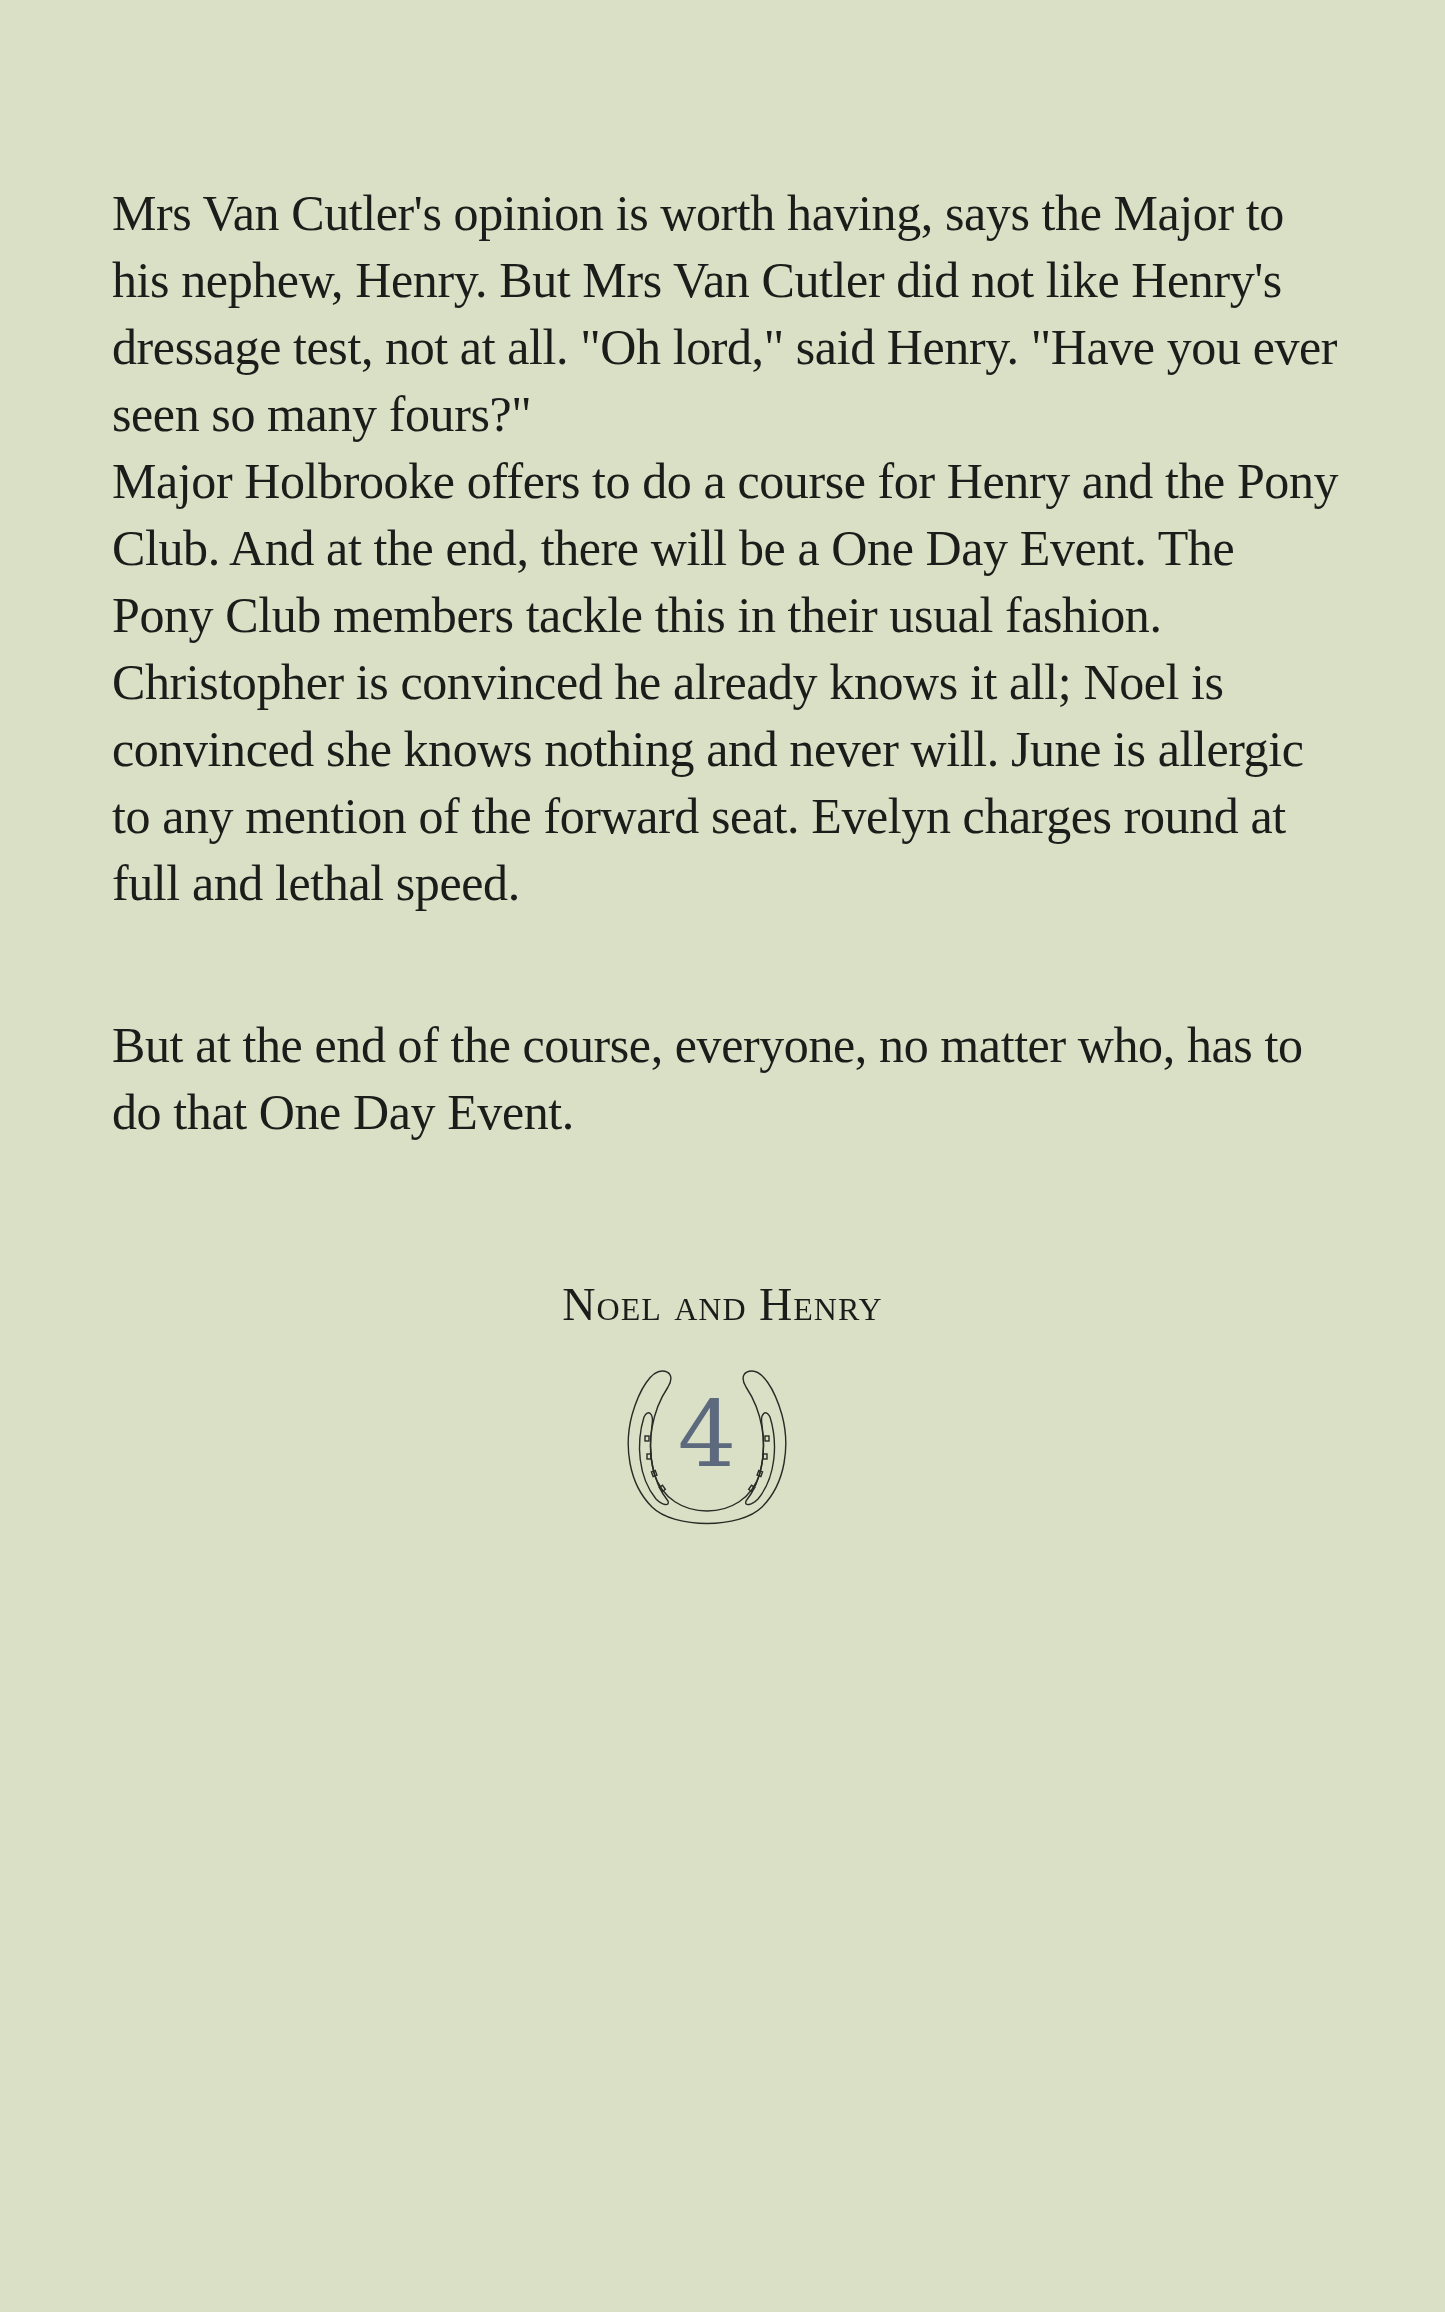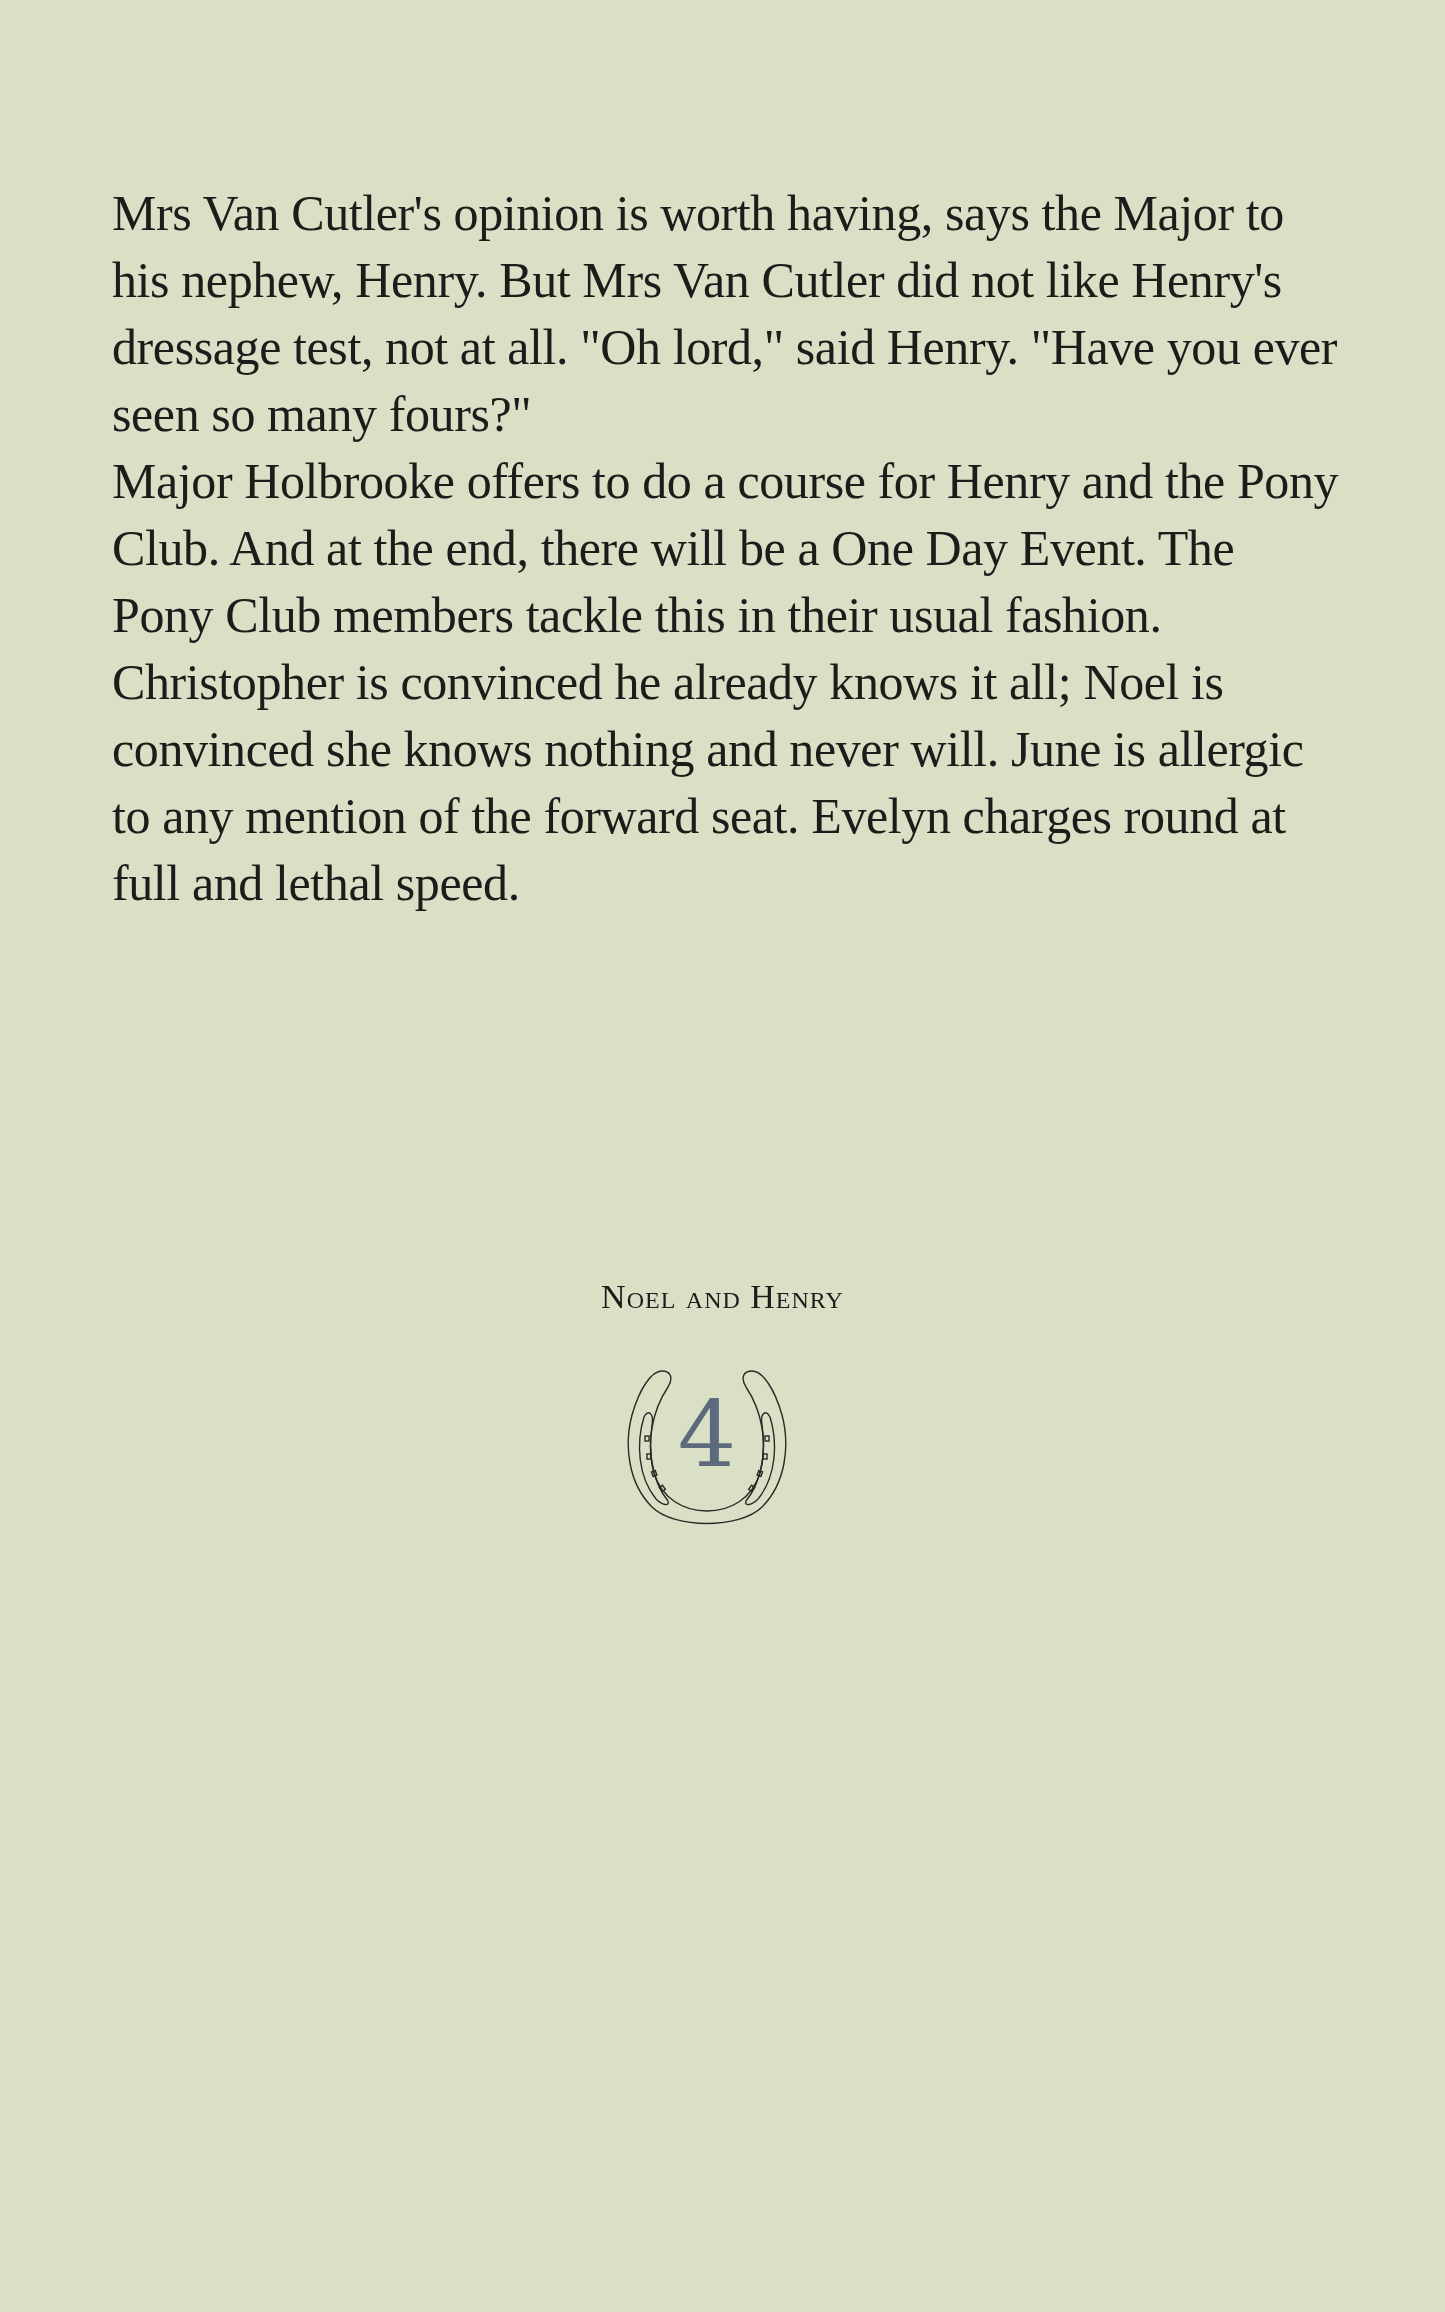--- a/index.html
+++ b/index.html
@@ -31,21 +31,21 @@
   }
   .para.p1 { }
   .para.p2 { margin-bottom: 95px; }
   .series {
     position: absolute;
     left: 0;
     width: 1445px;
     top: 1278px;
     text-align: center;
     font-family: "Liberation Serif", "DejaVu Serif", serif;
-    font-size: 34px;
+    font-size: 46px;
     font-variant: small-caps;
     letter-spacing: 1px;
     color: #1c1c1a;
   }
   .badge {
     position: absolute;
     left: 622px;
     top: 1365px;
     width: 170px;
     height: 170px;
@@ -62,20 +62,21 @@
     line-height: 100px;
     color: #5d6a7d;
   }
 </style>
 </head>
 <body>
 
 <div class="page">
   <p class="para p1">Mrs Van Cutler's opinion is worth having, says the Major to his nephew, Henry. But Mrs Van Cutler did not like Henry's dressage test, not at all. "Oh lord," said Henry. "Have you ever seen so many fours?"</p>
   <p class="para p2">Major Holbrooke offers to do a course for Henry and the Pony Club. And at the end, there will be a One Day Event. The Pony Club members tackle this in their usual fashion. Christopher is convinced he already knows it all; Noel is convinced she knows nothing and never will. June is allergic to any mention of the forward seat. Evelyn charges round at full and lethal speed.</p>
+  <p class="para p3">But at the end of the course, everyone, no matter who, has to do that One Day Event.</p>
 </div>
 
 <div class="series">Noel and Henry</div>
 
 <div class="badge">
   <svg width="170" height="170" viewBox="0 0 170 170">
     <g fill="none" stroke="#2a2a26" stroke-width="1.4">
 
       <path d="M40 6 C30 6 18 22 10 50 C2 80 6 118 30 142 C52 164 118 164 140 142 C164 118 168 80 160 50 C152 22 140 6 130 6 C122 6 118 12 124 22 C140 46 146 78 138 108 C130 134 108 146 85 146 C62 146 40 134 32 108 C24 78 30 46 46 22 C52 12 48 6 40 6 Z"></path>
 

